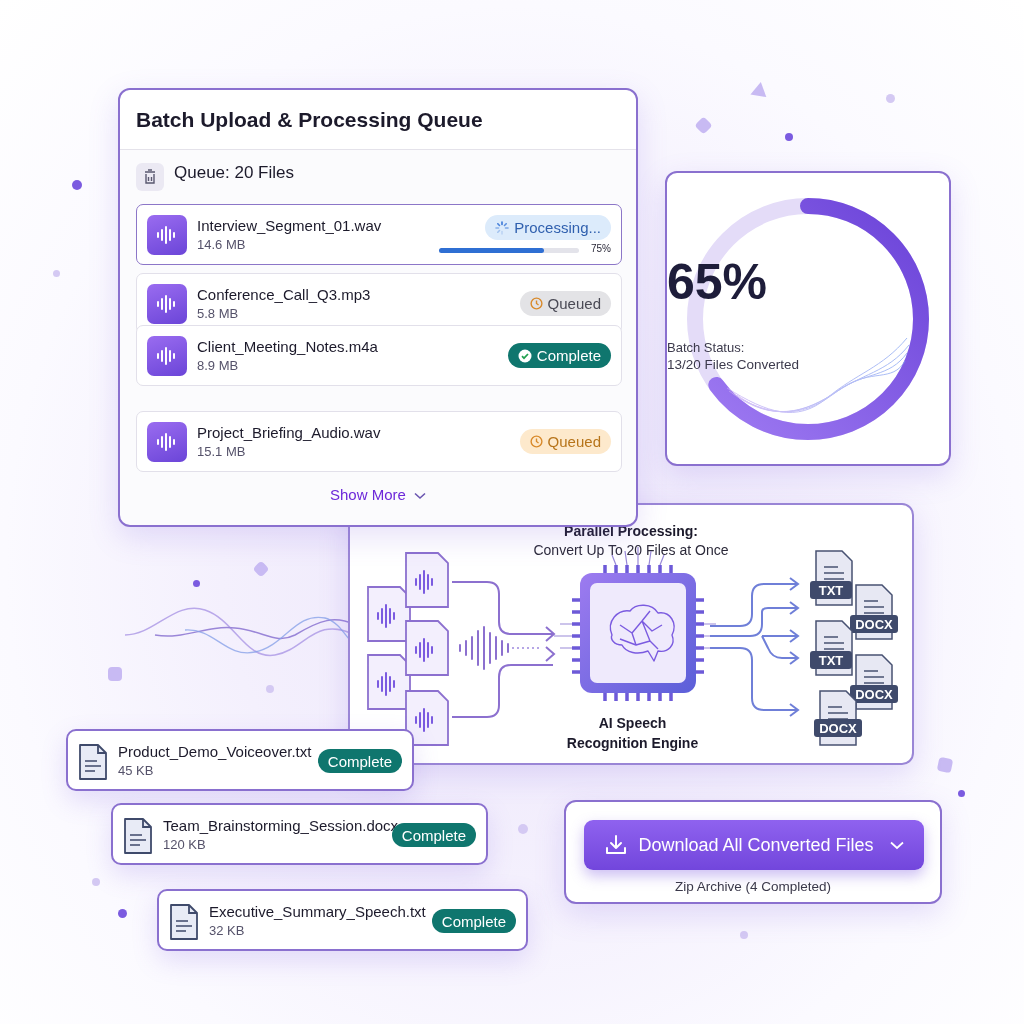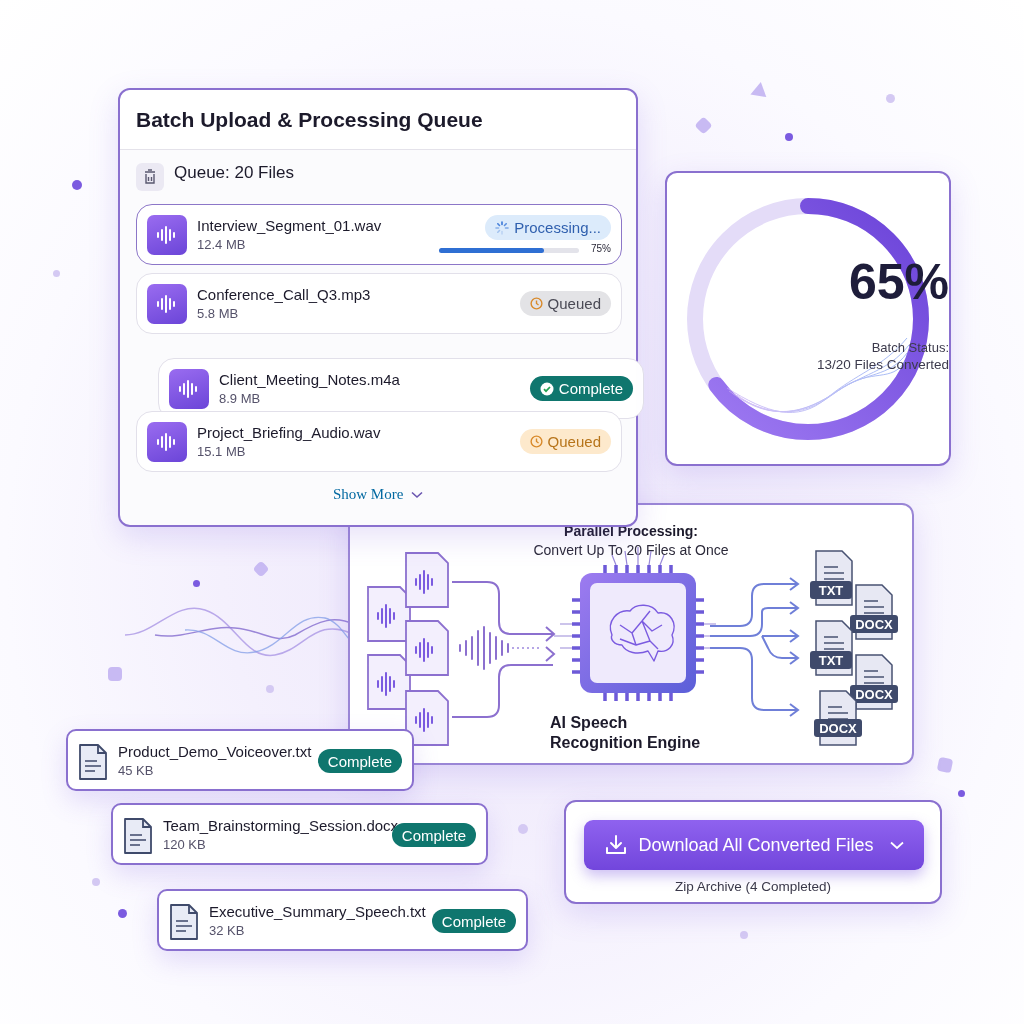--- a/index.html
+++ b/index.html
@@ -36,21 +36,21 @@
   }
   .queue-head { position: absolute; left: 16px; top: 73px; display: flex; gap: 10px; }
   .queue-head .ico {
     width: 28px; height: 28px; border-radius: 6px; background: #ebe9f3;
     display:flex; align-items:center; justify-content:center;
   }
   .queue-head .lbl { font-size: 17px; font-weight: 500; color: #1c1a2b; }
 
   .row {
     position: absolute; left: 16px; width: 486px; height: 61px;
-    background: #fff; border: 1px solid #e2e0ea; border-radius: 16px;
+    background: #fff; border: 1px solid #e2e0ea; border-radius: 7px;
   }
   .row.active { border: 1.5px solid #8c76c8; }
   .row .aicon {
     position: absolute; left: 10px; top: 10px; width: 40px; height: 40px; border-radius: 7px;
     background: linear-gradient(160deg, #9a6cf0, #6b45d8);
     display:flex; align-items:center; justify-content:center;
   }
   .row .fname { position: absolute; left: 60px; top: 12px; font-size: 15px; color: #1c1a2b; }
   .row .fsize { position: absolute; left: 60px; top: 32px; font-size: 13px; color: #55526a; }
   .badge {
@@ -61,37 +61,37 @@
   .badge.queued-gray { background: #e3e3e6; color: #4a4a55; }
   .badge.queued-orange { background: #fde9cc; color: #b7741a; }
   .badge.complete { background: #0f766e; color: #fff; }
   .progress {
     position: absolute; left: 302px; top: 43px; width: 140px; height: 5px; background:#e3e3ea; border-radius: 3px;
   }
   .progress .fill { height: 100%; background: #2f6fd3; border-radius: 3px; }
   .pct { position: absolute; right: 10px; top: 38px; font-size: 10px; color:#2a2838; }
   .show-more {
     position: absolute; left: 0; width: 100%; top: 396px; text-align: center;
-    font-size: 15px; color: #0369a1; cursor: pointer; font-family: Liberation Serif, serif;
+    font-size: 15px; color: #6d28d9; cursor: pointer;
   }
 
   
   #ring-card { left: 665px; top: 171px; width: 286px; height: 295px; }
   #ring-card svg { position:absolute; left: 0; top: 0; }
-  .ring-text { position:absolute; left:0; width:100%; text-align:right;padding-left:48px; }
+  .ring-text { position:absolute; left:0; width:100%; text-align:left; }
   .ring-pct { top: 80px; font-size: 50px; font-weight: 800; color:#1e1d3a; }
   .ring-label { top: 136px; font-size: 22px; font-weight: 700; color:#1e1d3a; }
   .ring-sub1 { top: 167px; font-size: 13px; color:#3c3a4c; }
   .ring-sub2 { top: 184px; font-size: 13.5px; color:#3c3a4c; }
 
   
   #pipe-card { left: 348px; top: 503px; width: 566px; height: 262px; border-color:#9a86d6; }
   .pipe-title { position:absolute; left:0; width:100%; text-align:center; top: 18px; font-size: 14px; font-weight: 700; color:#1c1a2b; }
   .pipe-sub { position:absolute; left:0; width:100%; text-align:center; top: 37px; font-size: 14px; color:#2c2a3a; }
-  .engine-label { position:absolute; left: 200px; width: 165px; text-align:left; top: 208px; font-size: 16px; font-weight: 700; color:#1c1a2b; line-height: 20px;}
+  .engine-label { position:absolute; left: 200px; width: 165px; text-align:center; top: 208px; font-size: 14px; font-weight: 700; color:#1c1a2b; line-height: 20px;}
 
   
   .out-card {
     position:absolute; height: 62px; background:#fff; border:2px solid #8a70cf; border-radius: 10px;
     box-shadow: 0 10px 26px rgba(120, 90, 220, 0.18);
   }
   .out-card .ficon { position:absolute; left: 10px; top: 12px; }
   .out-card .fname { position:absolute; left: 50px; top: 12px; font-size: 15px; color:#1c1a2b; }
   .out-card .fsize { position:absolute; left: 50px; top: 32px; font-size: 13px; color:#55526a; }
   .out-card .badge { top: 18px; height: 24px; }
@@ -251,21 +251,21 @@
     <span class="lbl">Queue: 20 Files</span>
   </div>
 
   <div class="row active" style="top:114px;">
     <span class="aicon">
       <svg width="22" height="18" viewBox="0 0 22 18">
           <path d="M2 7v4 M6 4v10 M10 1v16 M14 4v10 M18 7v4" stroke="#fff" stroke-width="2" stroke-linecap="round"></path>
         </svg>
     </span>
     <span class="fname">Interview_Segment_01.wav</span>
-    <span class="fsize">12.4 MB</span>
+    <span class="fsize">14.6 MB</span>
     <span class="badge processing">
       <svg width="14" height="14" viewBox="0 0 14 14">
           <g stroke="#3a78d8" stroke-width="1.6" stroke-linecap="round">
             <path d="M7 1v2.5" opacity="1"></path>
             <path d="M11.2 2.8l-1.7 1.7" opacity=".8"></path>
             <path d="M13 7h-2.5" opacity=".6"></path>
             <path d="M2.8 2.8l1.7 1.7" opacity=".9"></path>
             <path d="M1 7h2.5" opacity=".5"></path>
             <path d="M2.8 11.2l1.7-1.7" opacity=".35"></path>
             <path d="M7 13v-2.5" opacity=".2"></path>
@@ -289,21 +289,21 @@
     <span class="fsize">5.8 MB</span>
     <span class="badge queued-gray">
       <svg width="13" height="13" viewBox="0 0 14 14">
           <circle cx="7" cy="7" r="5.8" stroke="#d98a2b" stroke-width="1.5" fill="none"></circle>
           <path d="M7 3.8V7l2.2 1.6" stroke="#d98a2b" stroke-width="1.5" fill="none"></path>
         </svg>
       <span>Queued</span>
     </span>
   </div>
 
-  <div class="row" style="top:268px;margin-left:22px;">
+  <div class="row" style="top:235px;">
     <span class="aicon">
       <svg width="22" height="18" viewBox="0 0 22 18">
           <path d="M2 7v4 M6 4v10 M10 1v16 M14 4v10 M18 7v4" stroke="#fff" stroke-width="2" stroke-linecap="round"></path>
         </svg>
     </span>
     <span class="fname">Client_Meeting_Notes.m4a</span>
     <span class="fsize">8.9 MB</span>
     <span class="badge complete">
       <svg width="14" height="14" viewBox="0 0 14 14">
           <circle cx="7" cy="7" r="6.5" fill="#fff"></circle>

